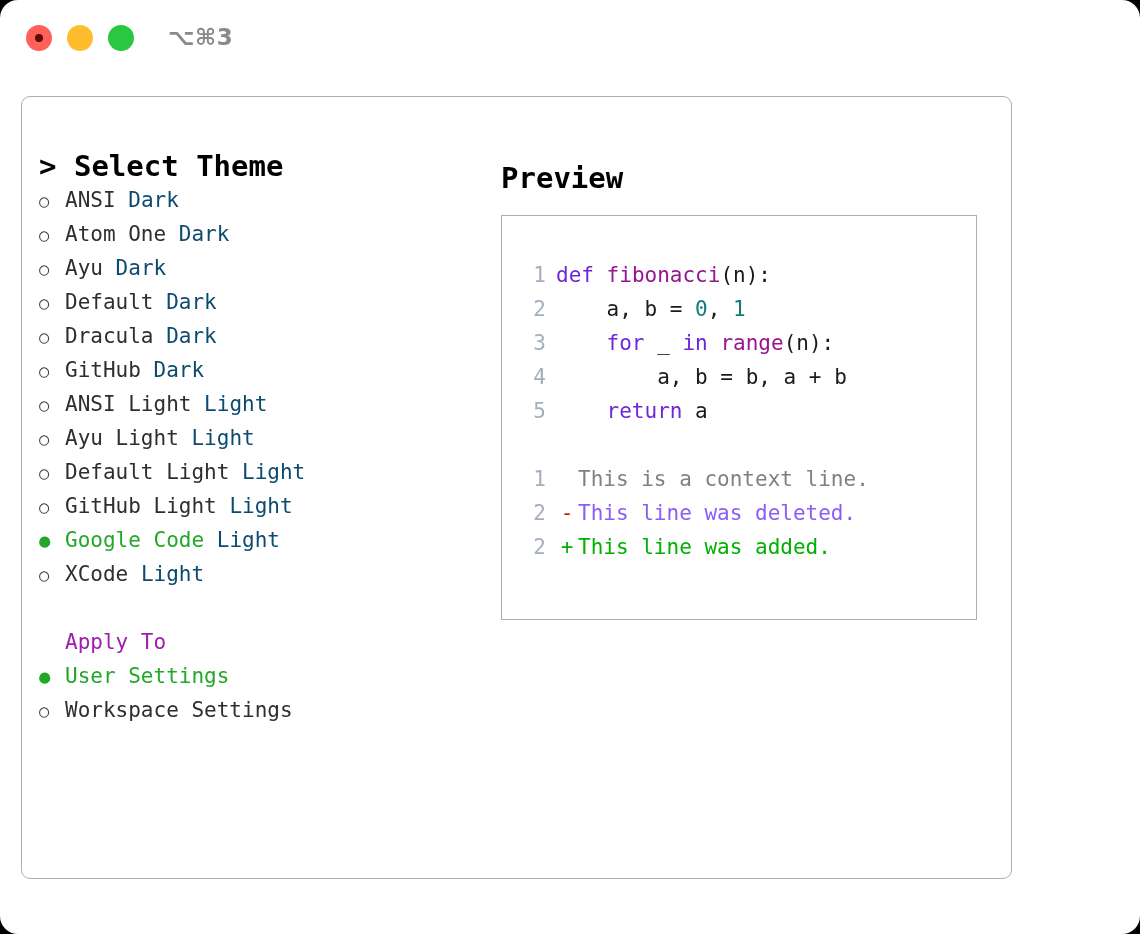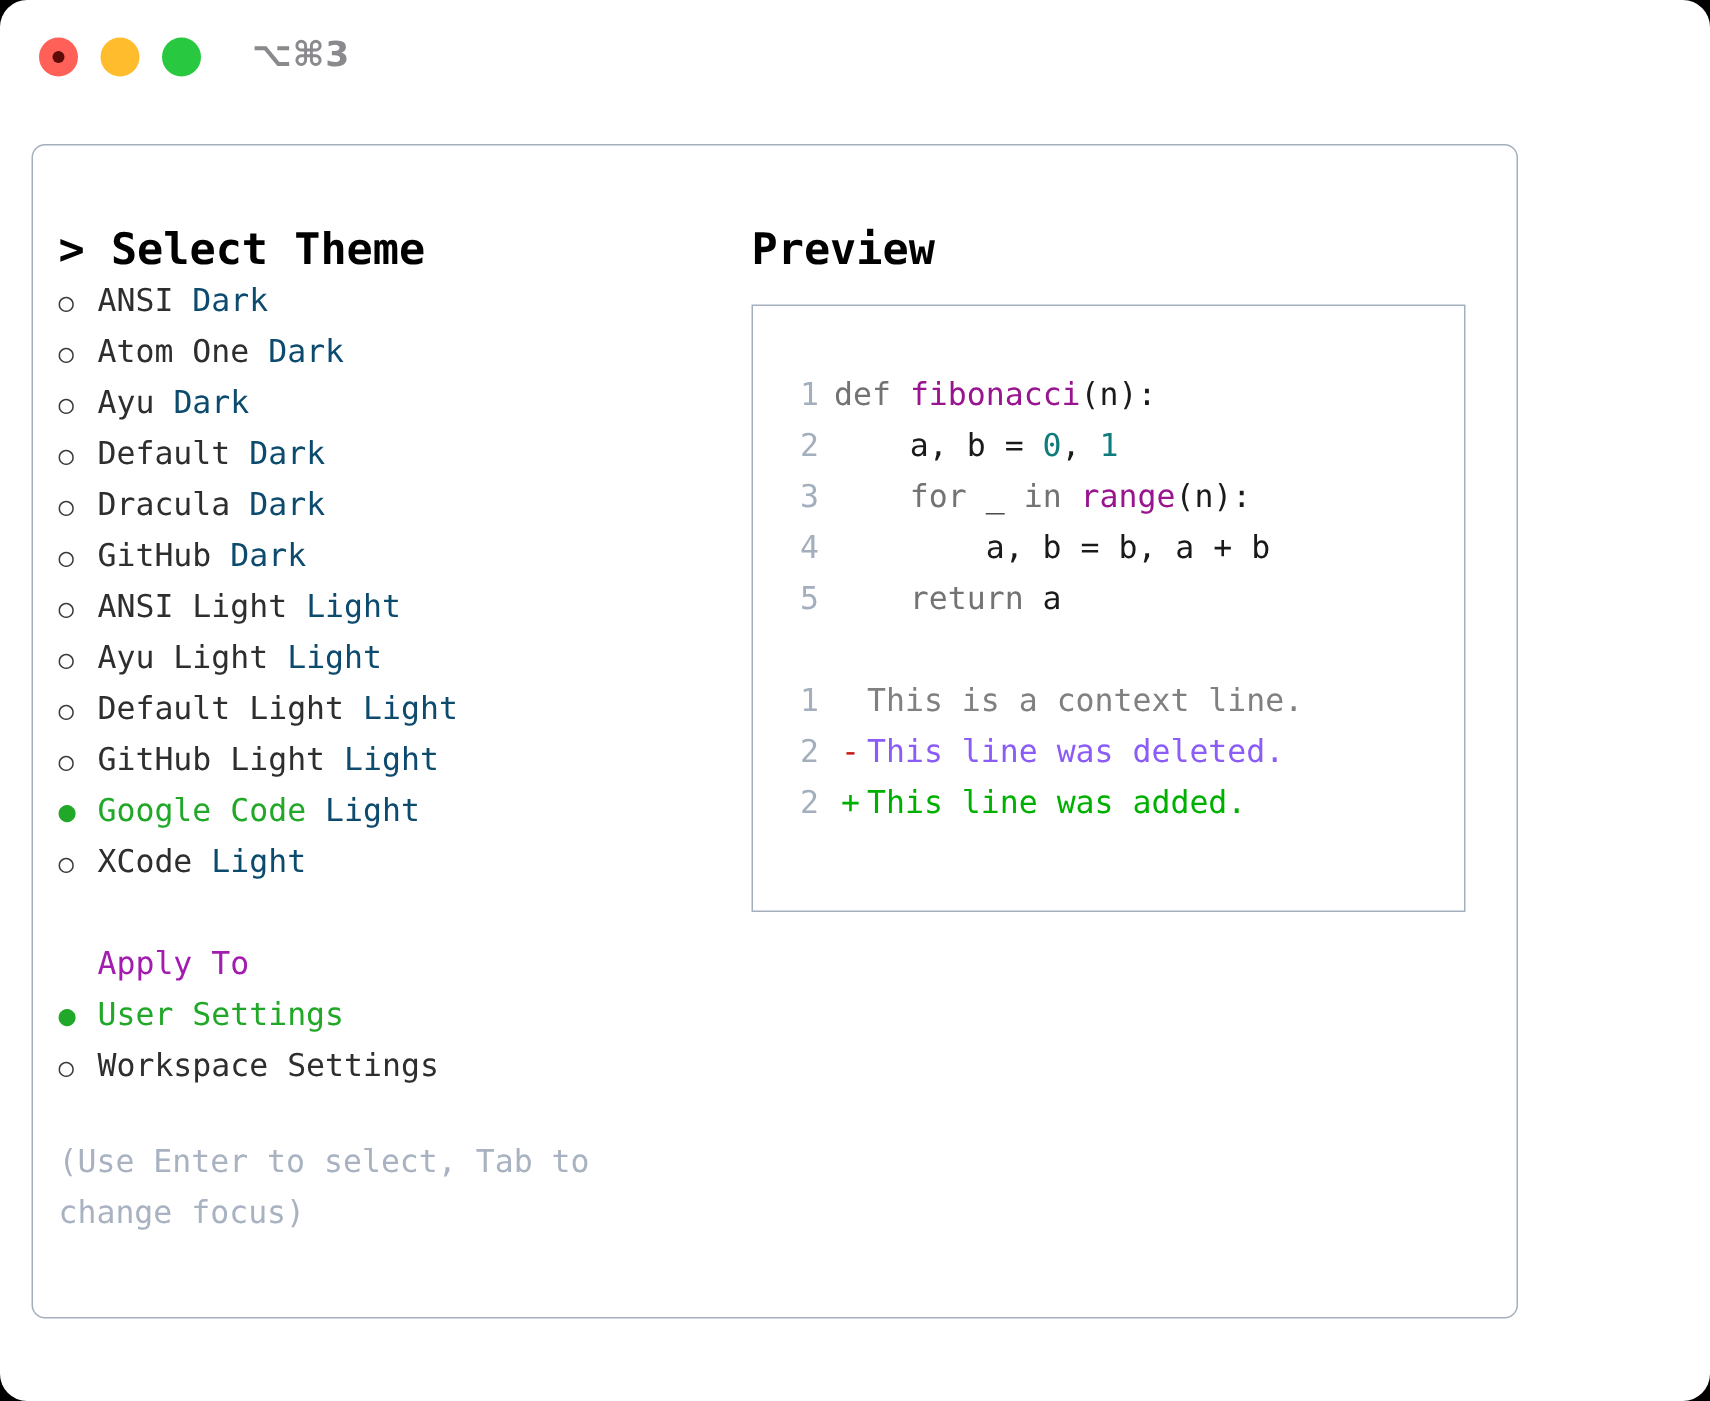--- a/index.html
+++ b/index.html
@@ -79,21 +79,21 @@
 
   .col-left {
     position: absolute;
     left: 17px;
     top: 52px;
     width: 440px;
   }
   .col-right {
     position: absolute;
     left: 479px;
-    top: 52px;
+    top: 64px;
     width: 490px;
   }
 
   
   .section-title {
     font-family: "DejaVu Sans Mono", monospace;
     font-size: 29px;
     font-weight: 700;
     color: #000000;
     line-height: 34px;
@@ -176,21 +176,21 @@
   }
   .marker {
     display: inline-block;
     width: 22px;
     flex: 0 0 22px;
     text-align: center;
   }
   .code-text { white-space: pre; }
 
   
-  .t-kw   { color: #737373; }
+  .t-kw   { color: #6d28d9; }
   .t-fn   { color: #99158f; }
   .t-num  { color: #0e7c7b; }
   .t-pl   { color: #1a1a1a; }
   .t-ctx  { color: #808080; }
   .t-del  { color: #8b5cf6; }
   .t-add  { color: #00b000; }
   .m-del  { color: #c41a16; }
   .m-add  { color: #00b000; }
   .m-ctx  { color: #808080; }
 </style>
@@ -230,21 +230,20 @@
 
       <div class="spacer-34"></div>
 
       <div class="group-label">Apply To</div>
 
       <div class="list" id="apply-list">
           <div class="row selected"><span class="bullet sel">●</span><span class="name">User Settings</span></div>
           <div class="row"><span class="bullet">○</span><span class="name">Workspace Settings</span></div>
         </div>
 
-      <div class="hint">(Use Enter to select, Tab to change focus)</div>
     </div>
 
     <div class="col-right">
       <div class="section-title">Preview</div>
 
       <div class="preview-box">
         <div class="code" id="code-block"><div class="cline"><span class="gutter">1</span><span class="code-text"><span class="t-kw">def</span><span class="t-pl"> </span><span class="t-fn">fibonacci</span><span class="t-pl">(n):</span></span></div><div class="cline"><span class="gutter">2</span><span class="code-text"><span class="t-pl">    a, b = </span><span class="t-num">0</span><span class="t-pl">, </span><span class="t-num">1</span></span></div><div class="cline"><span class="gutter">3</span><span class="code-text"><span class="t-pl">    </span><span class="t-kw">for</span><span class="t-pl"> _ </span><span class="t-kw">in</span><span class="t-pl"> </span><span class="t-fn">range</span><span class="t-pl">(n):</span></span></div><div class="cline"><span class="gutter">4</span><span class="code-text"><span class="t-pl">        a, b = b, a + b</span></span></div><div class="cline"><span class="gutter">5</span><span class="code-text"><span class="t-pl">    </span><span class="t-kw">return</span><span class="t-pl"> a</span></span></div><div class="cline"><span class="gutter"></span><span class="code-text"></span></div><div class="cline"><span class="gutter">1</span><span class="marker m-ctx"> </span><span class="code-text"><span class="t-ctx">This is a context line.</span></span></div><div class="cline"><span class="gutter">2</span><span class="marker m-del">-</span><span class="code-text"><span class="t-del">This line was deleted.</span></span></div><div class="cline"><span class="gutter">2</span><span class="marker m-add">+</span><span class="code-text"><span class="t-add">This line was added.</span></span></div></div>
       </div>
     </div>
 

